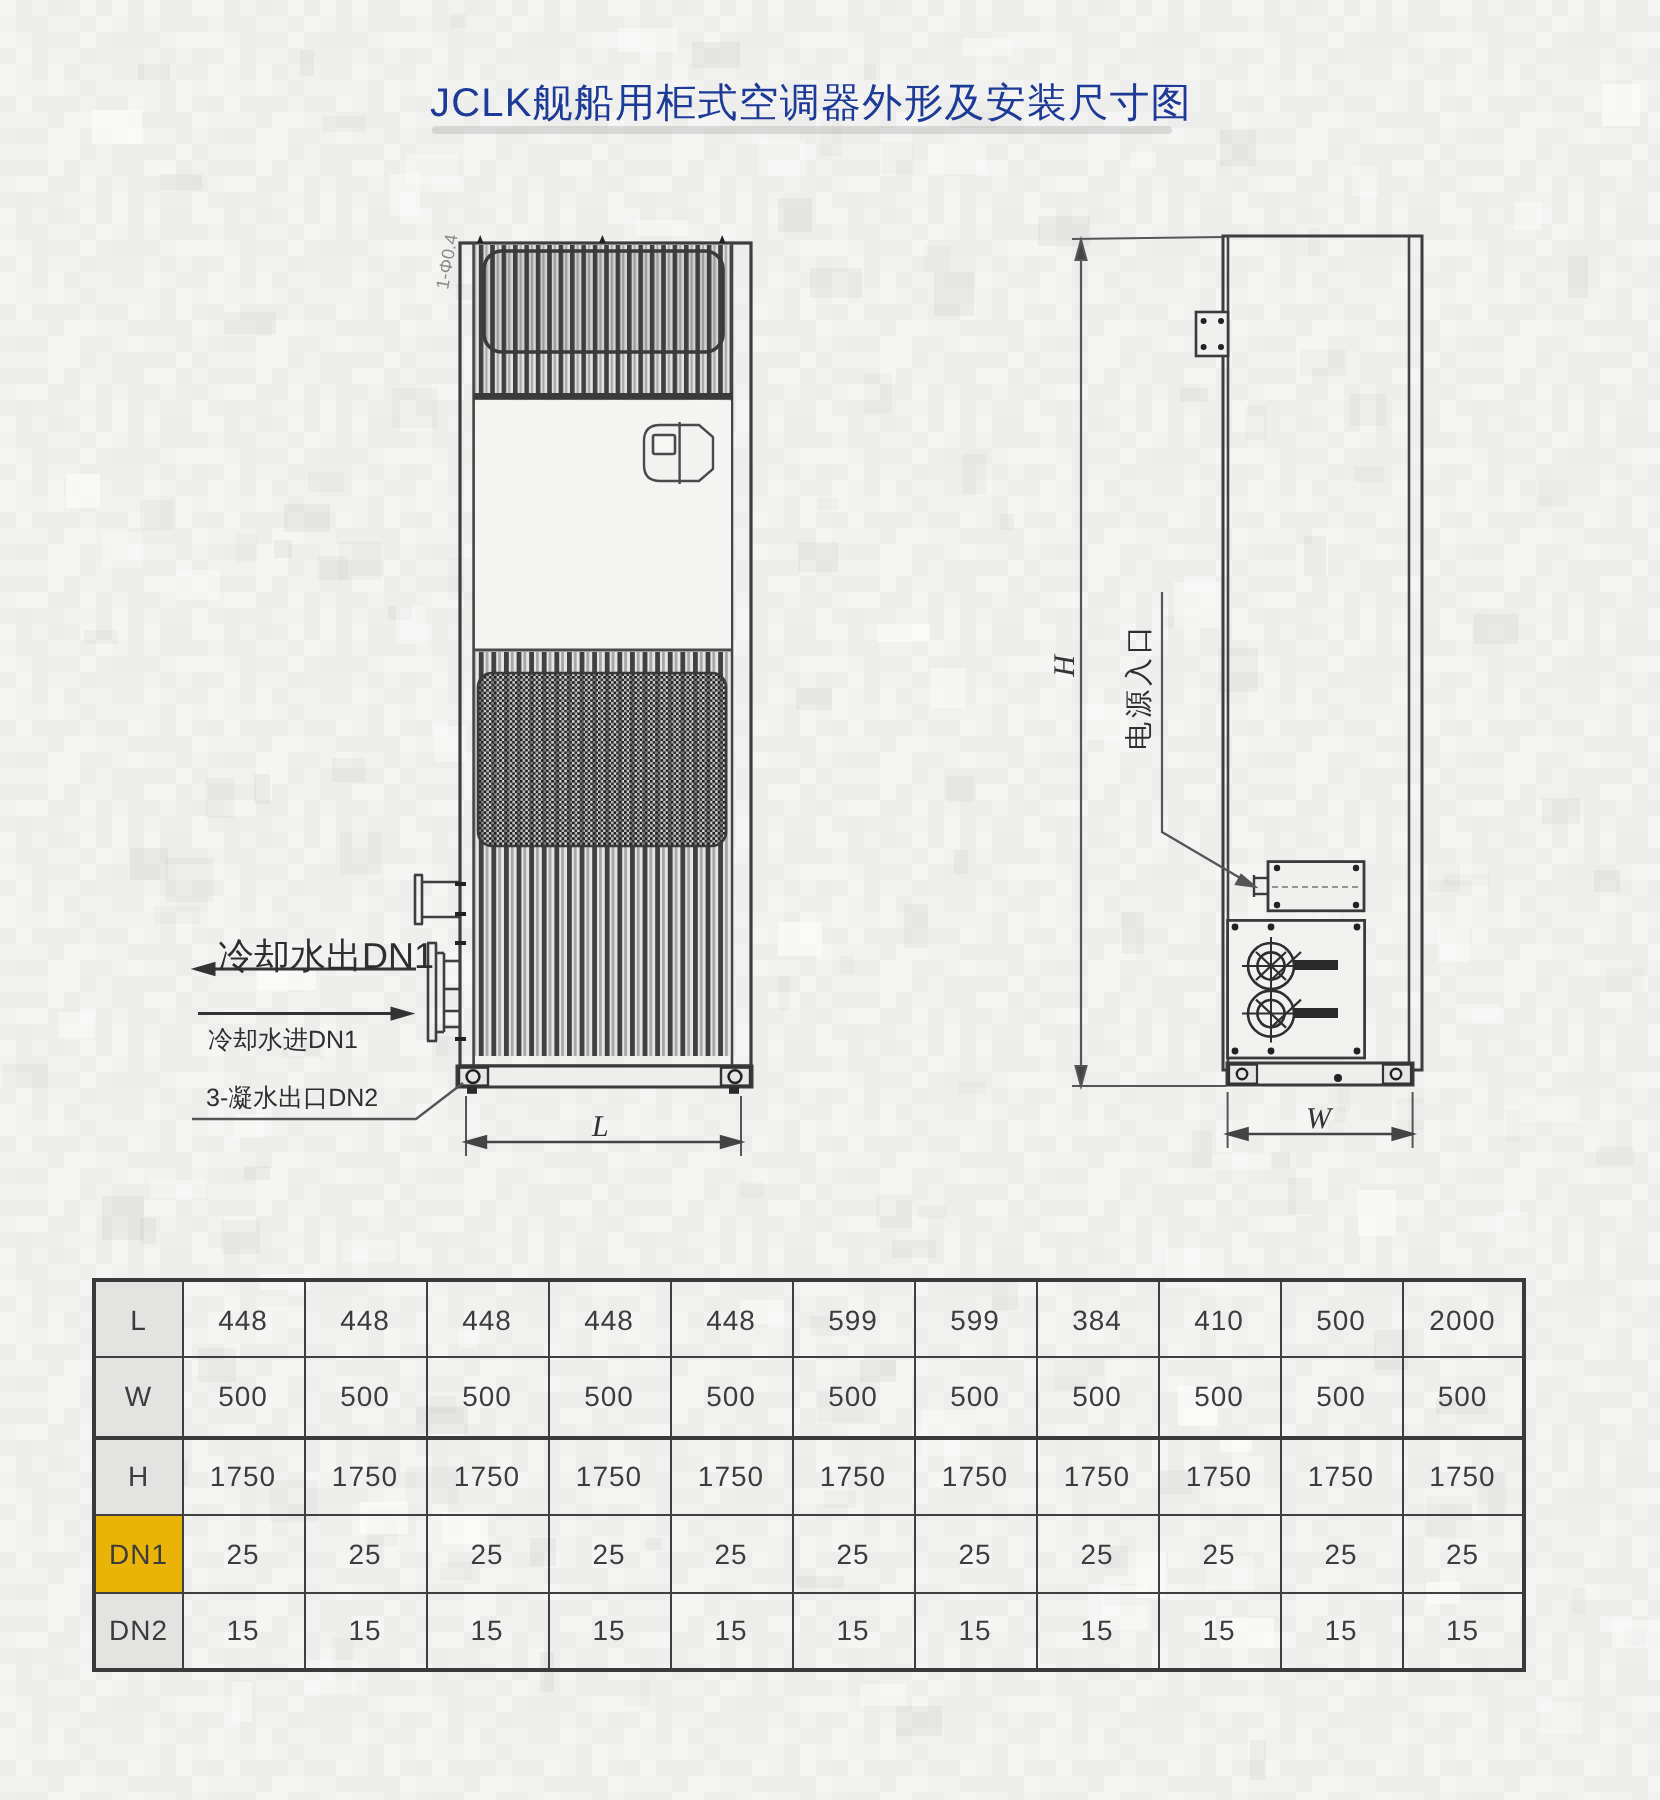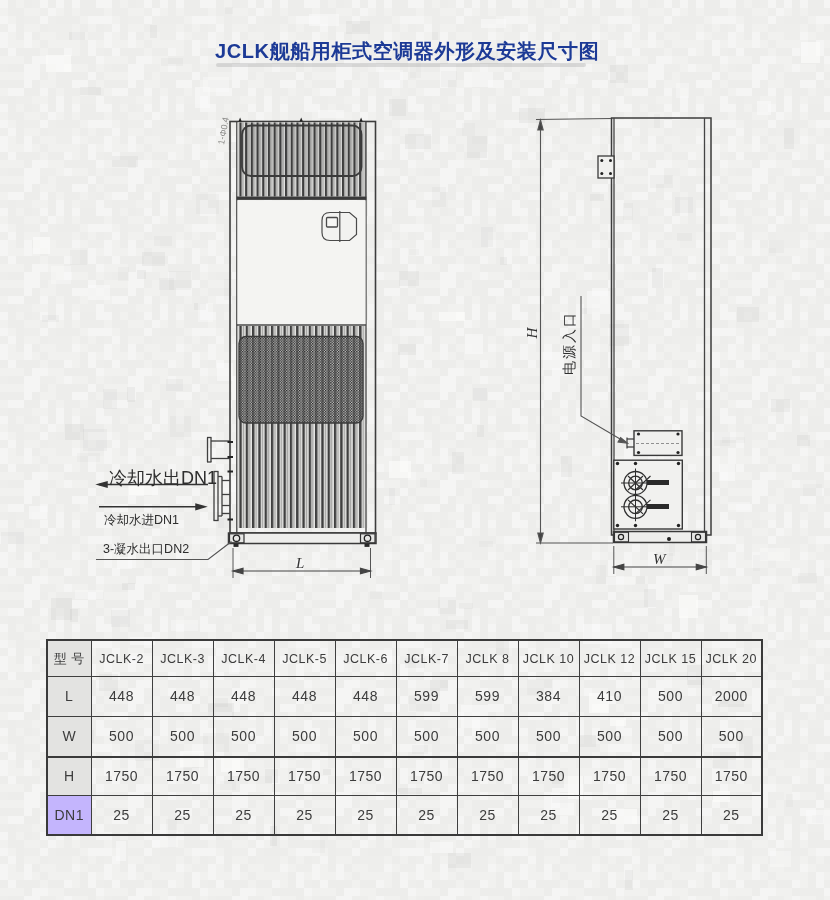--- a/index.html
+++ b/index.html
@@ -323,21 +323,21 @@
 <div class="abs" style="left:757px;top:101px;width:14px;height:14px;background:rgba(252,252,251,0.5);"></div>
 <div class="abs" style="left:676px;top:83px;width:13px;height:15px;background:rgba(252,252,251,0.35);"></div>
 <div class="abs" style="left:565px;top:76px;width:13px;height:8px;background:rgba(252,252,251,0.5);"></div>
 <div class="abs" style="left:461px;top:705px;width:27px;height:23px;background:rgba(252,252,251,0.5);"></div>
 <div class="abs" style="left:33px;top:237px;width:17px;height:17px;background:rgba(252,252,251,0.65);"></div>
 <div class="abs" style="left:464px;top:72px;width:29px;height:15px;background:rgba(252,252,251,0.5);"></div>
 <div class="abs" style="left:806px;top:810px;width:28px;height:14px;background:rgba(252,252,251,0.5);"></div>
 <div class="abs" style="left:117px;top:557px;width:15px;height:12px;background:rgba(252,252,251,0.5);"></div>
 </div>
 
-<div class="abs" style="left:215px;top:38px;width:400px;height:26px;color:#1c3a96;font-size:20px;font-weight:bold;letter-spacing:0.6px;white-space:nowrap;">JCLK舰船用柜式空调器外形及安装尺寸图</div>
+<div class="abs" style="left:215px;top:38px;width:400px;height:26px;color:#1c3a96;font-size:20px;font-weight:normal;letter-spacing:0.6px;white-space:nowrap;">JCLK舰船用柜式空调器外形及安装尺寸图</div>
 
 <div class="abs" style="left:216px;top:63px;width:370px;height:4px;background:rgba(140,140,140,0.25);border-radius:2px;"></div>
 
 <svg class="abs" style="left:0;top:0;" width="830" height="620" viewBox="0 0 830 620">
 <defs>
 
   <pattern id="vlines" width="5.7" height="8" patternUnits="userSpaceOnUse">
     <rect width="5.7" height="8" fill="#e4e4e2"></rect>
     <rect x="0" width="2.3" height="8" fill="#3f3f3f"></rect>
     <rect x="3.2" width="1.2" height="8" fill="#a8a8a6"></rect>
@@ -569,34 +569,20 @@
 
 <div class="abs" style="left:103px;top:541px;font-size:12.5px;color:#2e2e2e;white-space:nowrap;">3-凝水出口DN2</div>
 
 <table class="dim abs" style="left:46px;top:639px;width:715px;height:197px;border:2px solid #3a3a3a;font-size:14px;">
   <colgroup>
         <col style="width:44px">
         <col span="11" style="width:61px">
       </colgroup>
 
   <tbody>
-        <tr style="height:31px;">
-    <td style="background:#e3e3e1;font-size:13px;">型 号</td>
-    <td style="font-size:12.5px;">JCLK-2</td>
-          <td style="font-size:12.5px;">JCLK-3</td>
-          <td style="font-size:12.5px;">JCLK-4</td>
-          <td style="font-size:12.5px;">JCLK-5</td>
-          <td style="font-size:12.5px;">JCLK-6</td>
-          <td style="font-size:12.5px;">JCLK-7</td>
-          <td style="font-size:12.5px;">JCLK 8</td>
-          <td style="font-size:12.5px;">JCLK 10</td>
-          <td style="font-size:12.5px;">JCLK 12</td>
-          <td style="font-size:12.5px;">JCLK 15</td>
-          <td style="font-size:12.5px;">JCLK 20</td>
-  </tr>
 
   <tr style="height:33px;">
           <td style="background:#e3e3e1;">L</td>
           <td>448</td>
           <td>448</td>
           <td>448</td>
           <td>448</td>
           <td>448</td>
           <td>599</td>
           <td>599</td>
@@ -630,30 +616,44 @@
           <td>1750</td>
           <td>1750</td>
           <td>1750</td>
           <td>1750</td>
           <td>1750</td>
           <td>1750</td>
           <td>1750</td>
         </tr>
 
   <tr style="height:33px;">
-          <td style="background:#c4b5fd;">DN1</td>
+          <td style="background:#eab308;">DN1</td>
           <td>25</td>
           <td>25</td>
           <td>25</td>
           <td>25</td>
           <td>25</td>
           <td>25</td>
           <td>25</td>
           <td>25</td>
           <td>25</td>
           <td>25</td>
           <td>25</td>
         </tr>
 
+  <tr style="height:33px;">
+          <td style="background:#e3e3e1;">DN2</td>
+          <td>15</td>
+          <td>15</td>
+          <td>15</td>
+          <td>15</td>
+          <td>15</td>
+          <td>15</td>
+          <td>15</td>
+          <td>15</td>
+          <td>15</td>
+          <td>15</td>
+          <td>15</td>
+        </tr>
 </tbody>
     </table>
 
 </div>
 
 </body></html>

